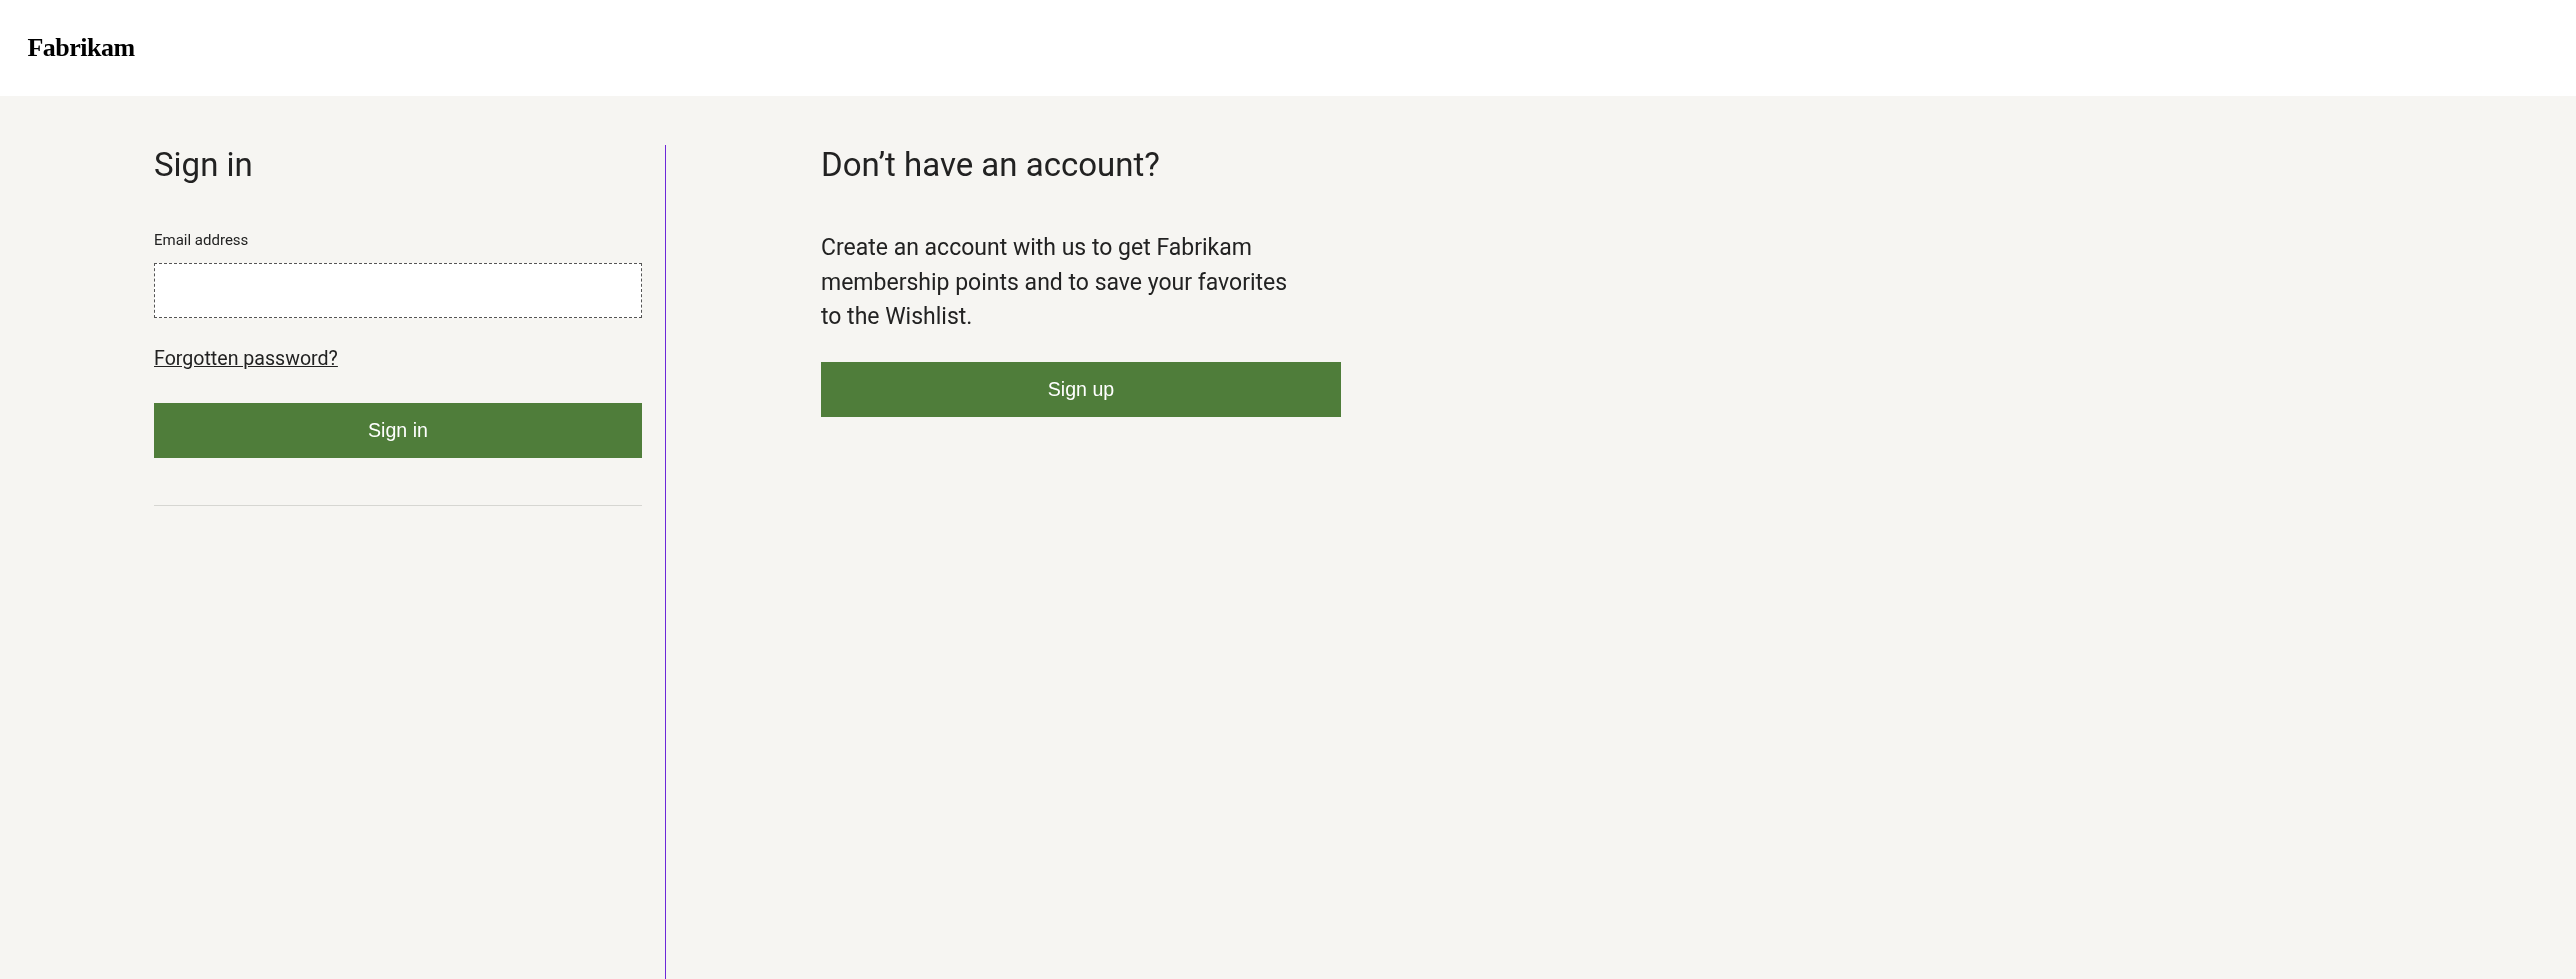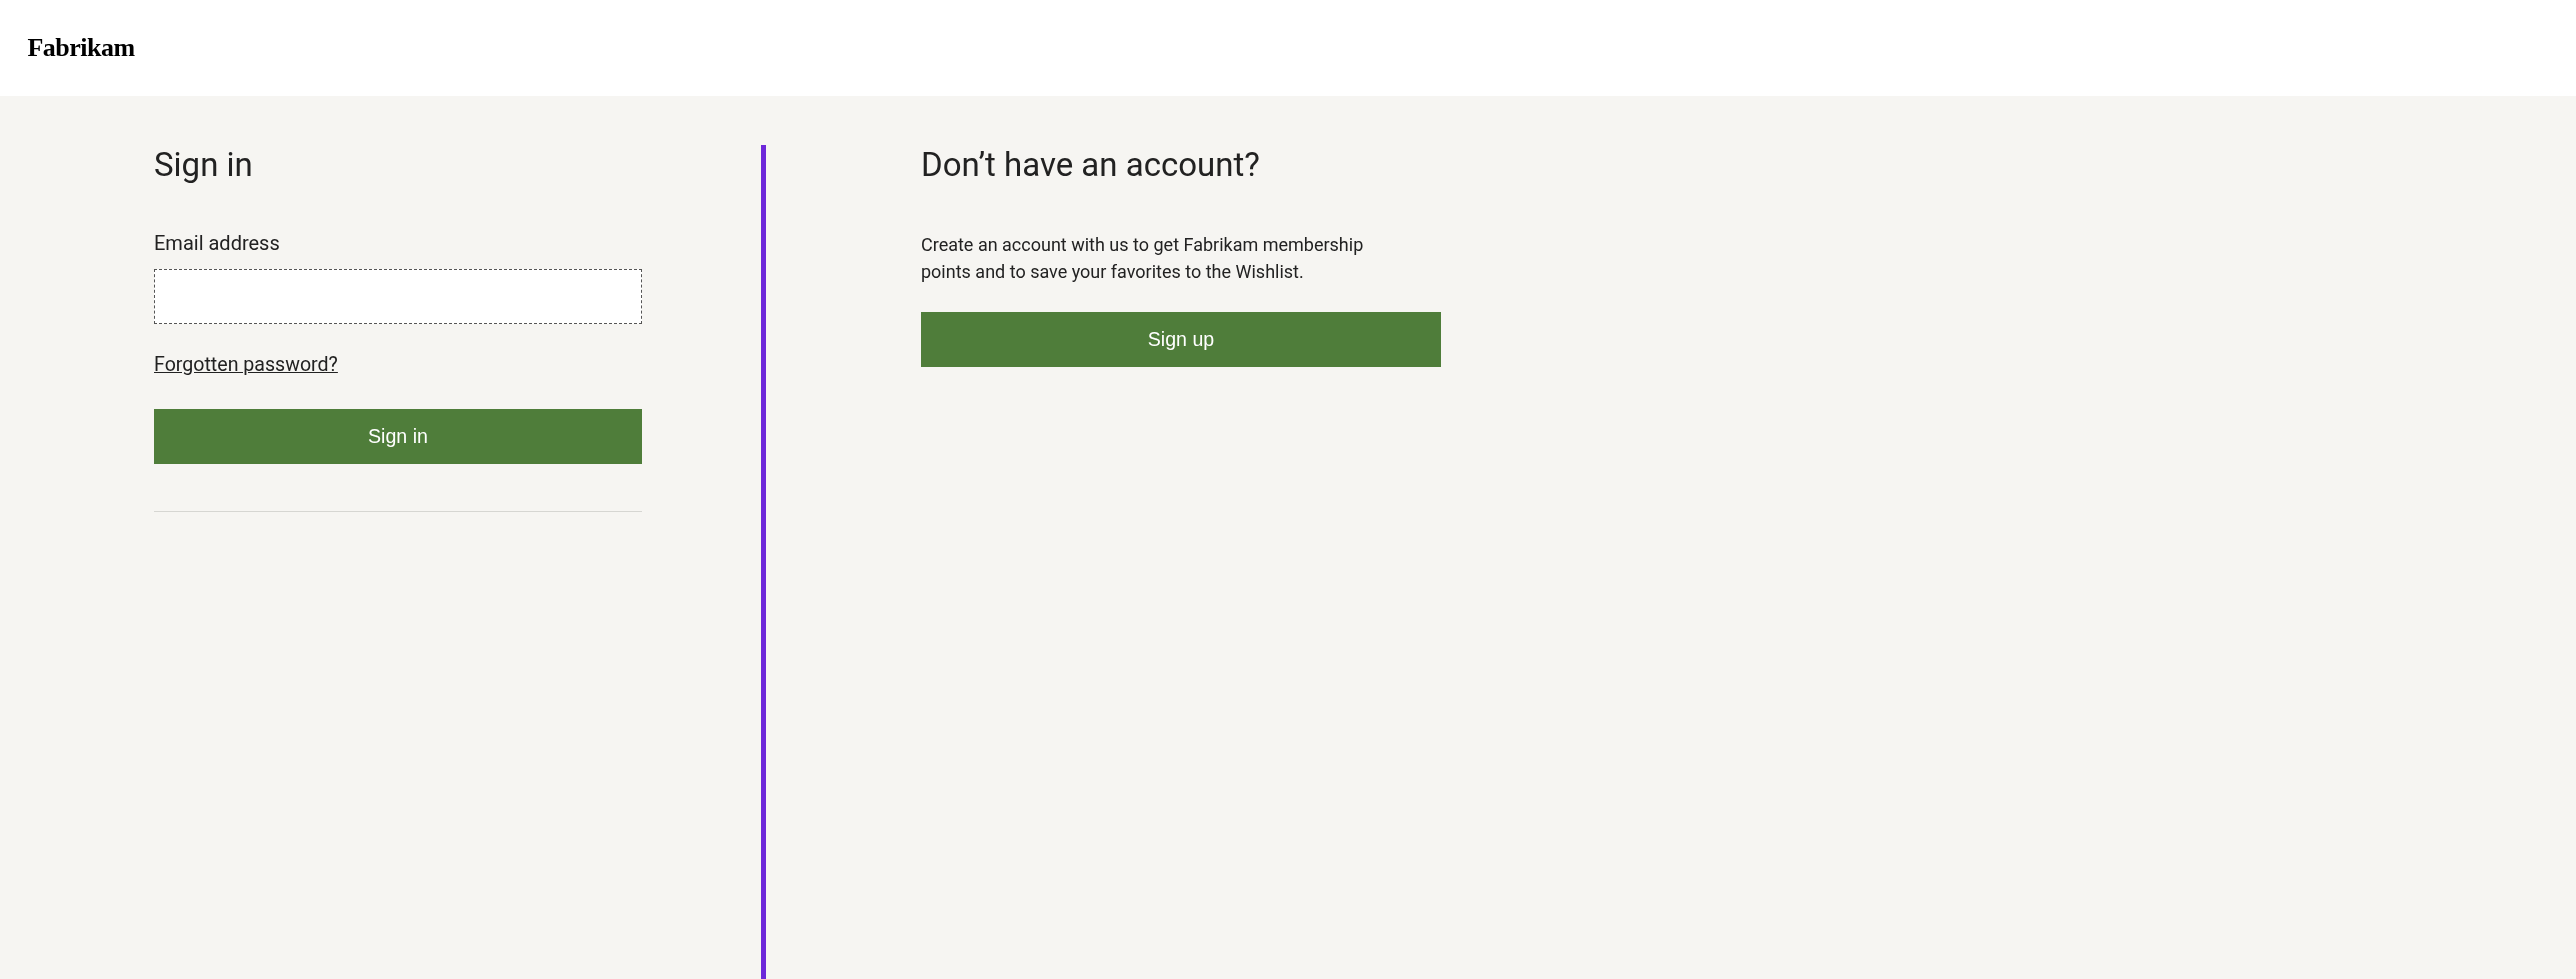--- a/index.html
+++ b/index.html
@@ -29,41 +29,41 @@
     .main {
       background: #f6f5f2;
       min-height: 883px;
       display: flex;
       padding: 49px 0 0 0;
     }
     .col {
       padding: 0 152px 0 154px;
     }
     .col-left {
-      width: 766px;
-      border-right: 5px solid #6d28d9;
+      width: 666px;
+      border-right: 1px solid #6d28d9;
     }
     .col-right {
       flex: 1;
       padding-left: 155px;
       padding-right: 152px;
       max-width: 803px;
     }
     h1.section-title {
       font-size: 33px;
       font-weight: 400;
       color: #222;
       margin-bottom: 47px;
     }
     .form-group {
       margin-bottom: 27.4px;
     }
     .form-label {
       display: block;
-      font-size: 20px;
+      font-size: 15px;
       color: #222;
       margin-bottom: 13.7px;
       font-weight: 400;
     }
     .form-input {
       width: 488px;
       height: 55px;
       background: #ffffff;
       border: none;
       font-size: 17.6px;
@@ -95,21 +95,21 @@
       cursor: pointer;
       text-align: center;
       line-height: 55px;
     }
     .divider-below {
       width: 488px;
       border-top: 1px solid #d6d6d2;
       margin-top: 47px;
     }
     .signup-text {
-      font-size: 18px;
+      font-size: 23px;
       color: #222;
       line-height: 1.5;
       margin-bottom: 27.4px;
       max-width: 490px;
       margin-top: 25px;
     }
     .btn-signup {
       width: 520px;
     }
   </style>

